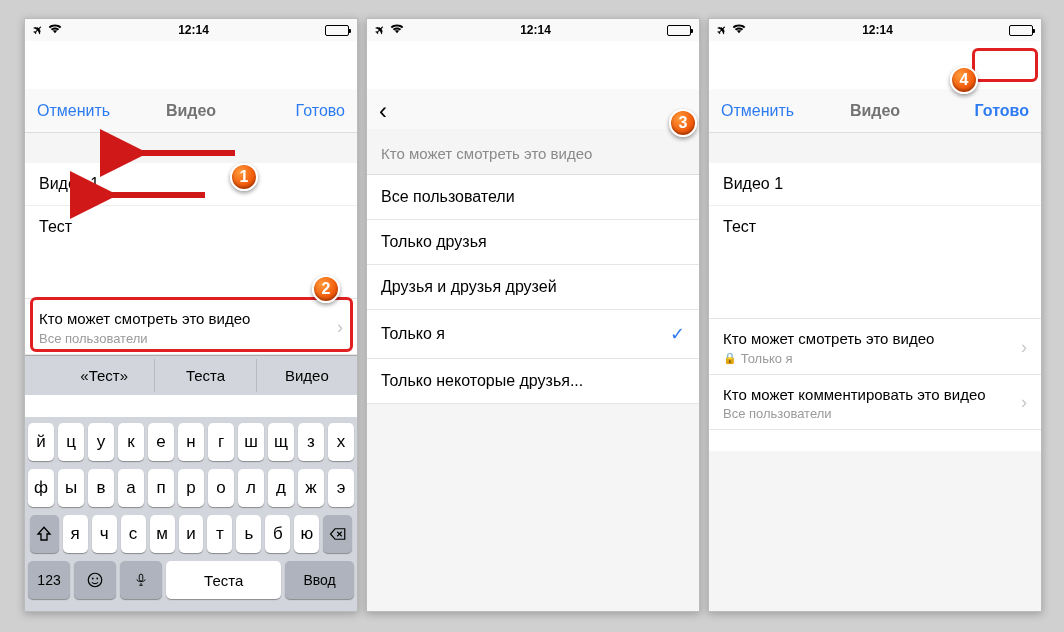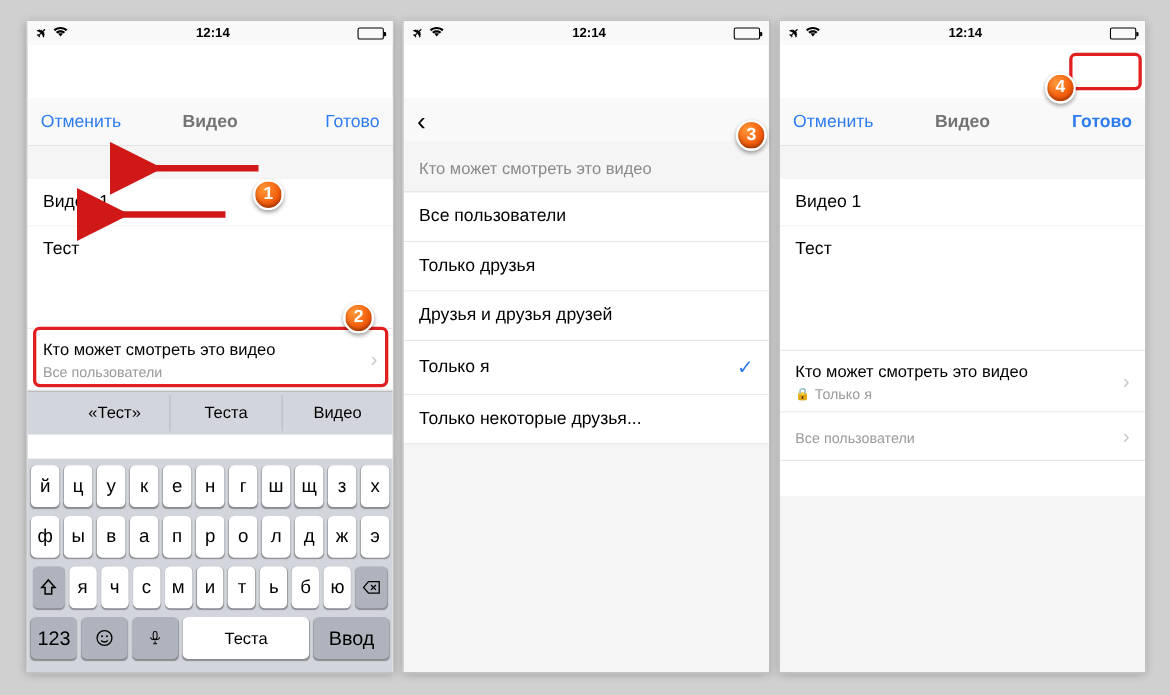--- a/index.html
+++ b/index.html
@@ -148,21 +148,21 @@
     box-shadow: 0 1px 1px rgba(0,0,0,0.35);
     height: 38px;
     flex: 1;
     display: flex;
     align-items: center;
     justify-content: center;
     font-size: 17px;
     color: #000;
     min-width: 20px;
   }
-  .key.special { background: #aeb3bd; font-size: 18px; }
+  .key.special { background: #aeb3bd; font-size: 14px; }
   .key.space { flex: 3; font-size: 15px; }
   .key.shift, .key.bks { flex: 1.15; background: #aeb3bd; }
   .key.shift svg, .key.bks svg { width: 18px; height: 18px; }
   .keyboard .key-row:nth-child(3) { padding: 0 2px; }
 
   
   .callout {
     position: absolute;
     width: 28px; height: 28px;
     border-radius: 50%;
@@ -419,20 +419,21 @@
       <div class="li-sub">
         <span class="lock">🔒</span>
         <span>Только я</span>
       </div>
     </div>
     <span class="chevron">›</span>
   </div>
 
   <div class="list-item">
     <div class="li-main">
+      <div class="li-label">Кто может комментировать это видео</div>
       <div class="li-sub">Все пользователи</div>
     </div>
     <span class="chevron">›</span>
   </div>
 
   <div style="position:absolute; left:0; right:0; top:432px; bottom:0; background:#f5f5f5;"></div>
 </div>
 
 <div class="highlight-box" style="left:972px; top:48px; width:66px; height:34px;"></div>
 <div class="callout" style="left:950px; top:66px;">4</div>

